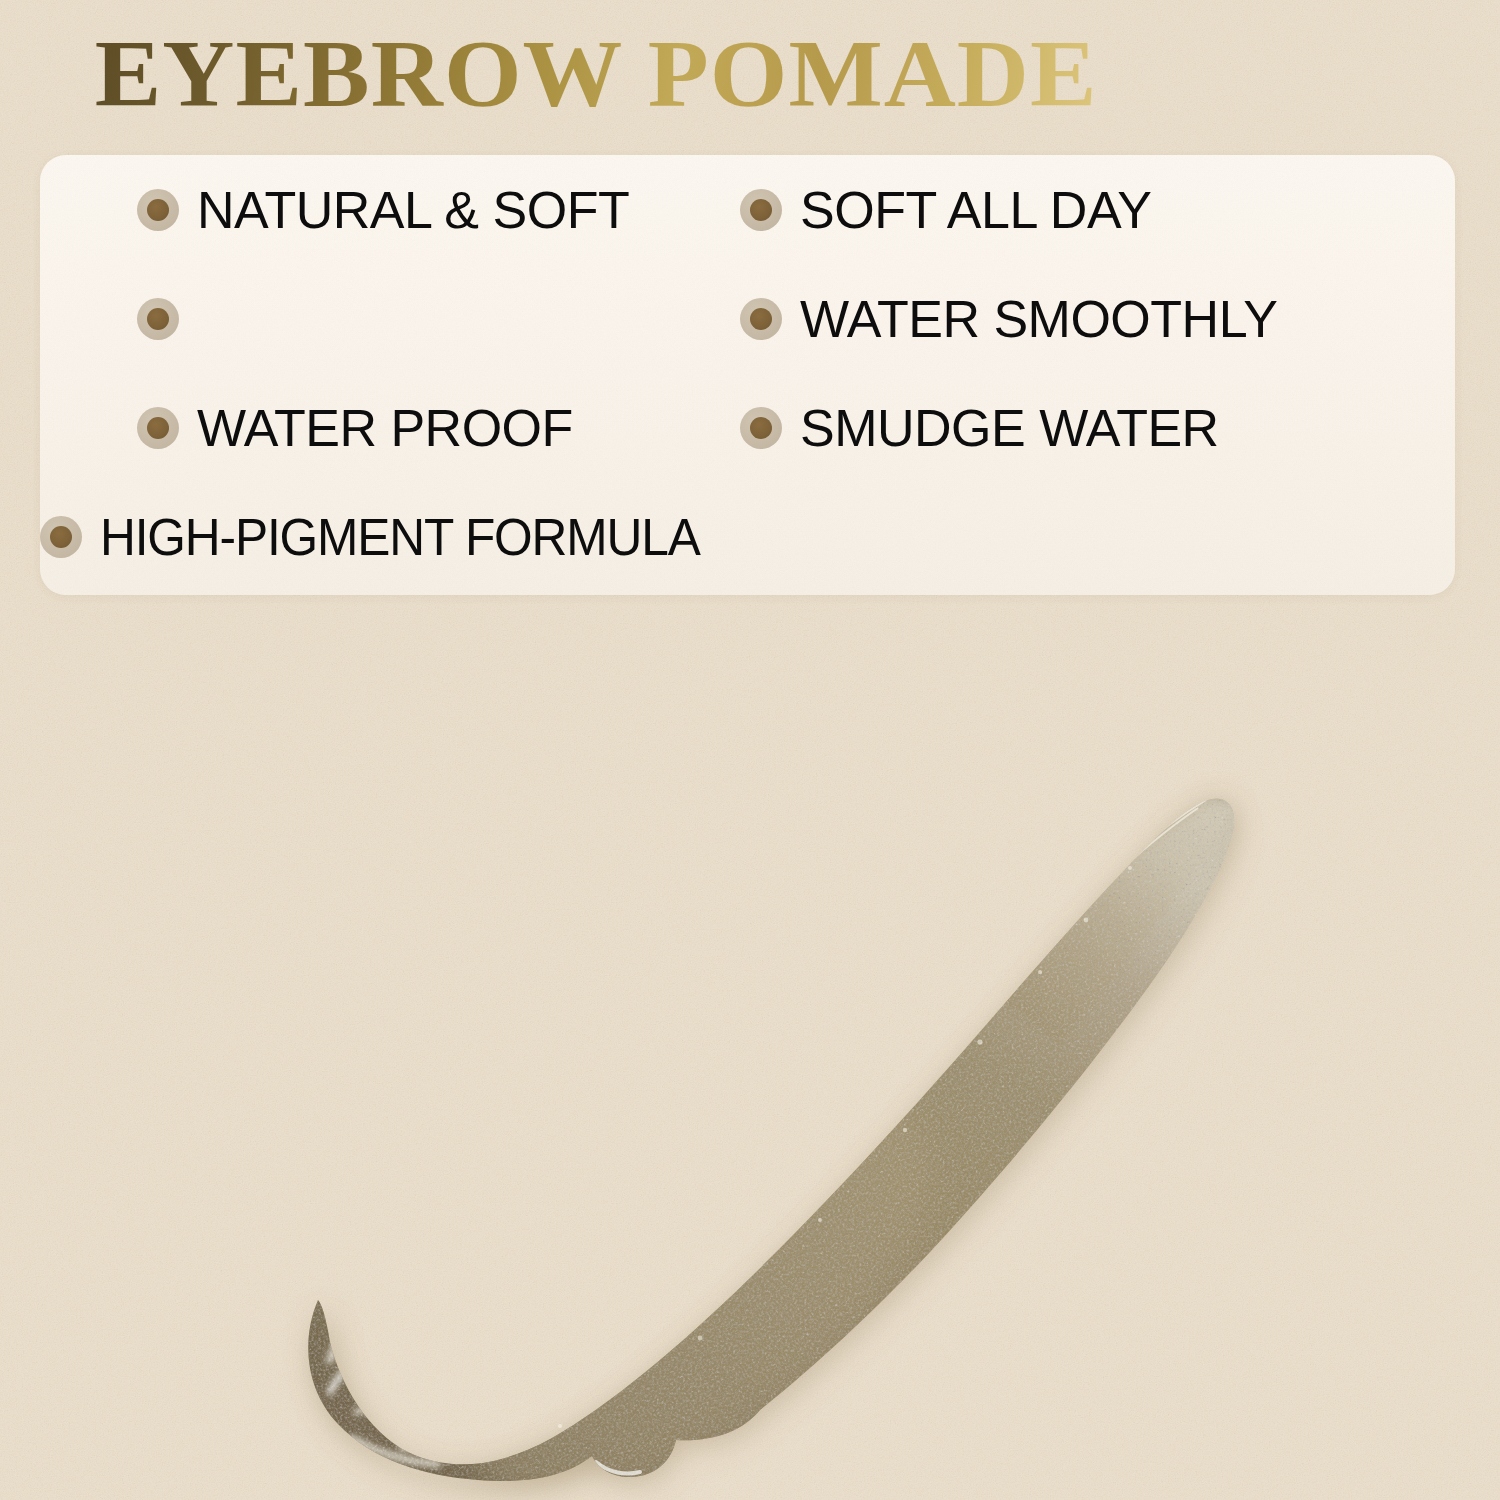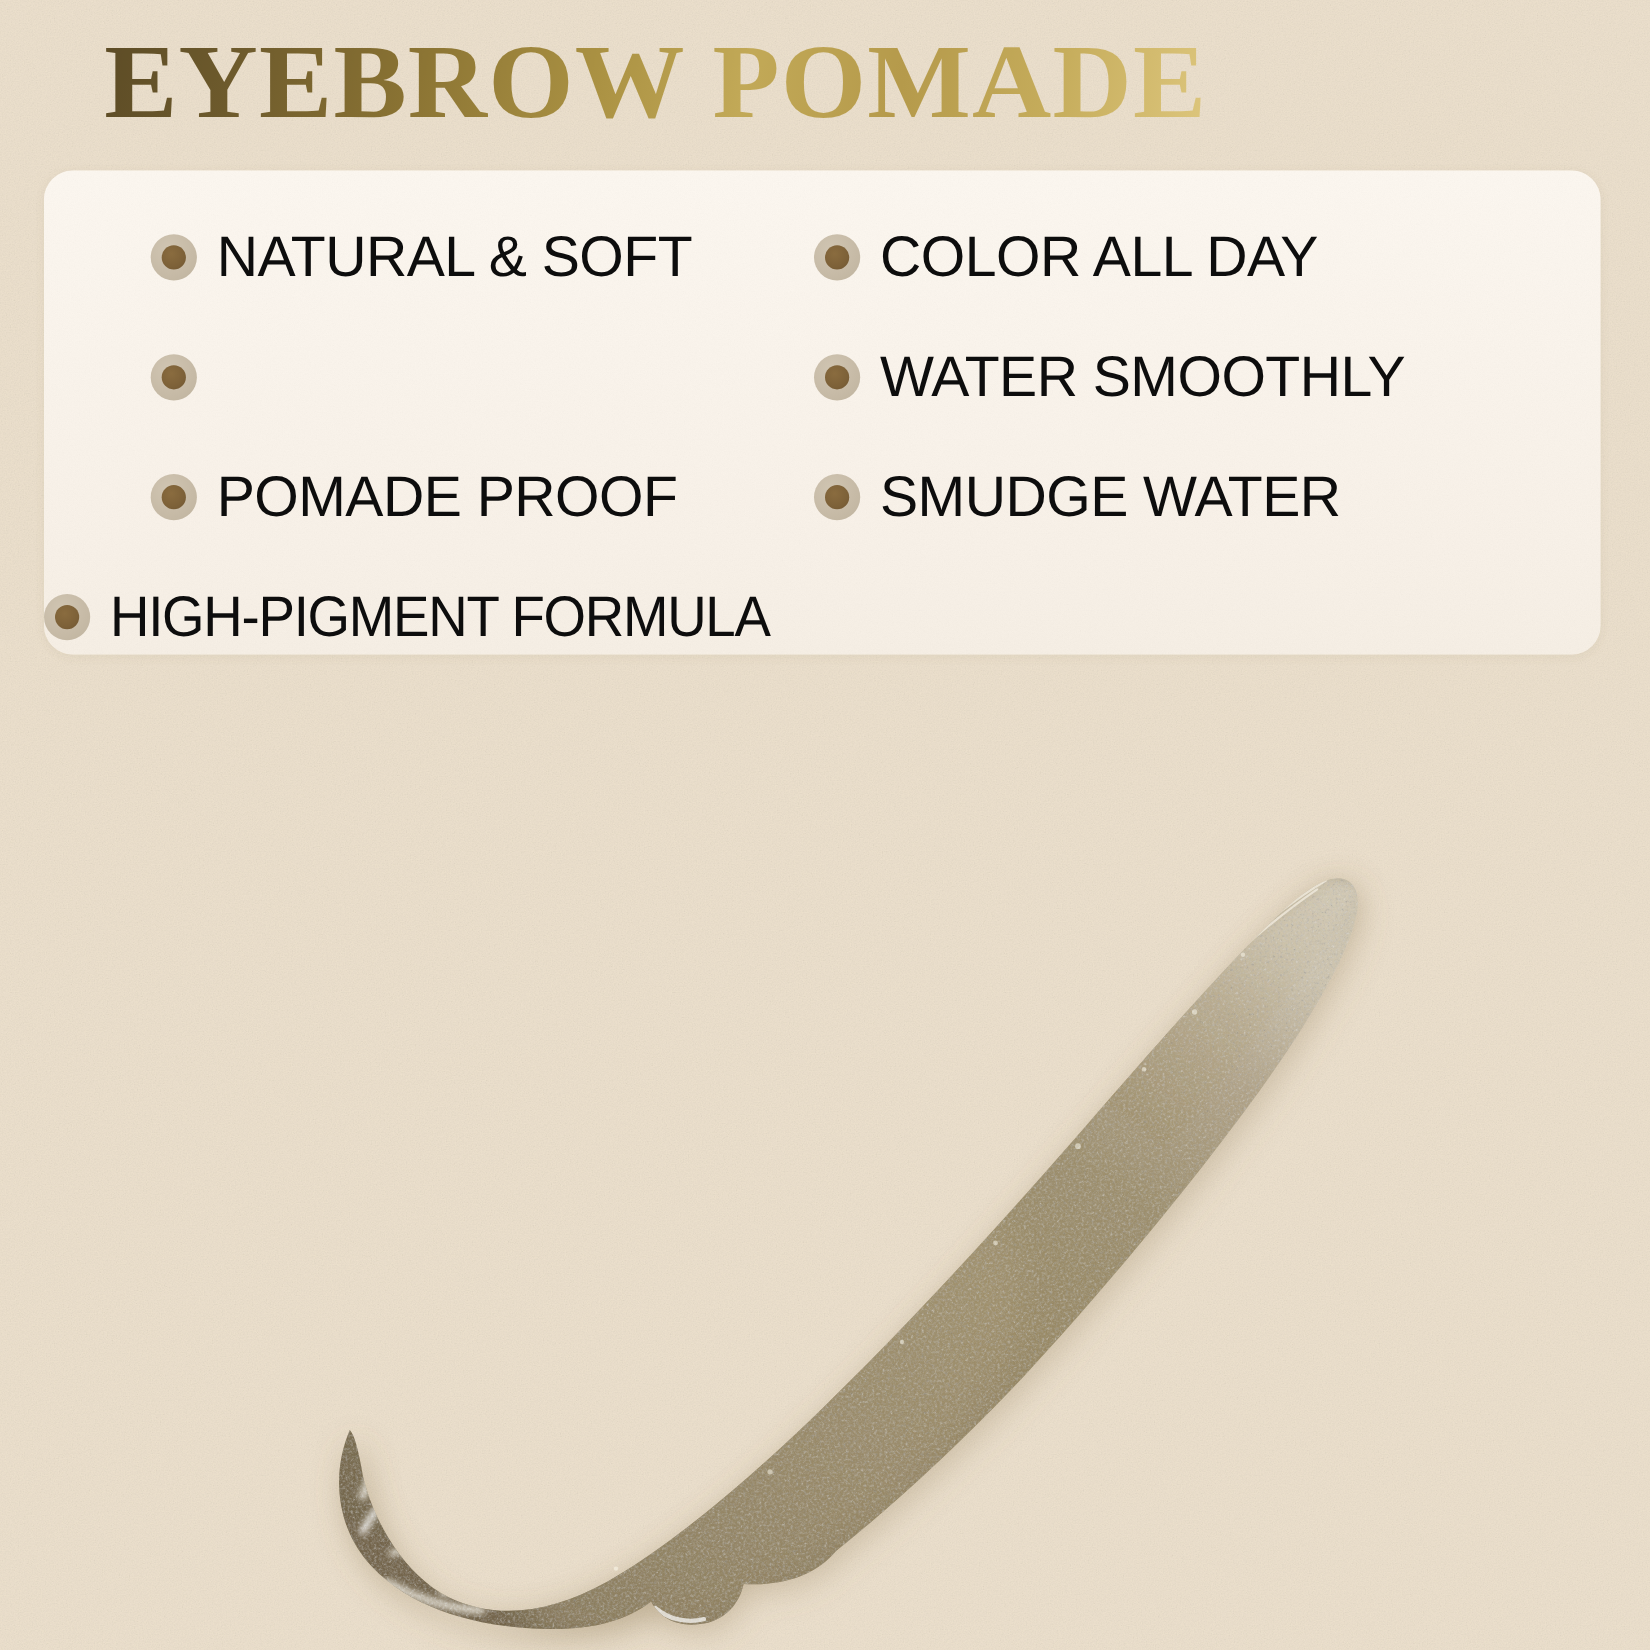--- a/index.html
+++ b/index.html
@@ -109,21 +109,20 @@
     align-content: start;
     padding-top: 0px;
   }
 
   .feature {
     display: flex;
     align-items: center;
     height: 109px;
     padding-left: 97px;
     box-sizing: border-box;
-    margin-top: 24px;
   }
 
   .features .feature:nth-child(even) {
     padding-left: 0px;
   }
   .features .feature:nth-child(even) .bullet {
     margin-left: 0;
   }
 
   
@@ -235,34 +234,34 @@
     </svg>
 
     <div class="features">
 
       <div class="feature col-left">
         <span class="bullet"></span>
         <span class="feature-label">NATURAL &amp; SOFT</span>
       </div>
       <div class="feature col-right">
         <span class="bullet"></span>
-        <span class="feature-label">COLOR ALL DAY</span>
+        <span class="feature-label">SOFT ALL DAY</span>
       </div>
 
       <div class="feature col-left">
         <span class="bullet"></span>
       </div>
       <div class="feature col-right">
         <span class="bullet"></span>
         <span class="feature-label">WATER SMOOTHLY</span>
       </div>
 
       <div class="feature col-left">
         <span class="bullet"></span>
-        <span class="feature-label">POMADE PROOF</span>
+        <span class="feature-label">WATER PROOF</span>
       </div>
       <div class="feature col-right">
         <span class="bullet"></span>
         <span class="feature-label">SMUDGE WATER</span>
       </div>
 
       <div class="feature col-right">
         <span class="bullet"></span>
         <span class="feature-label condensed">HIGH-PIGMENT FORMULA</span>
       </div>

